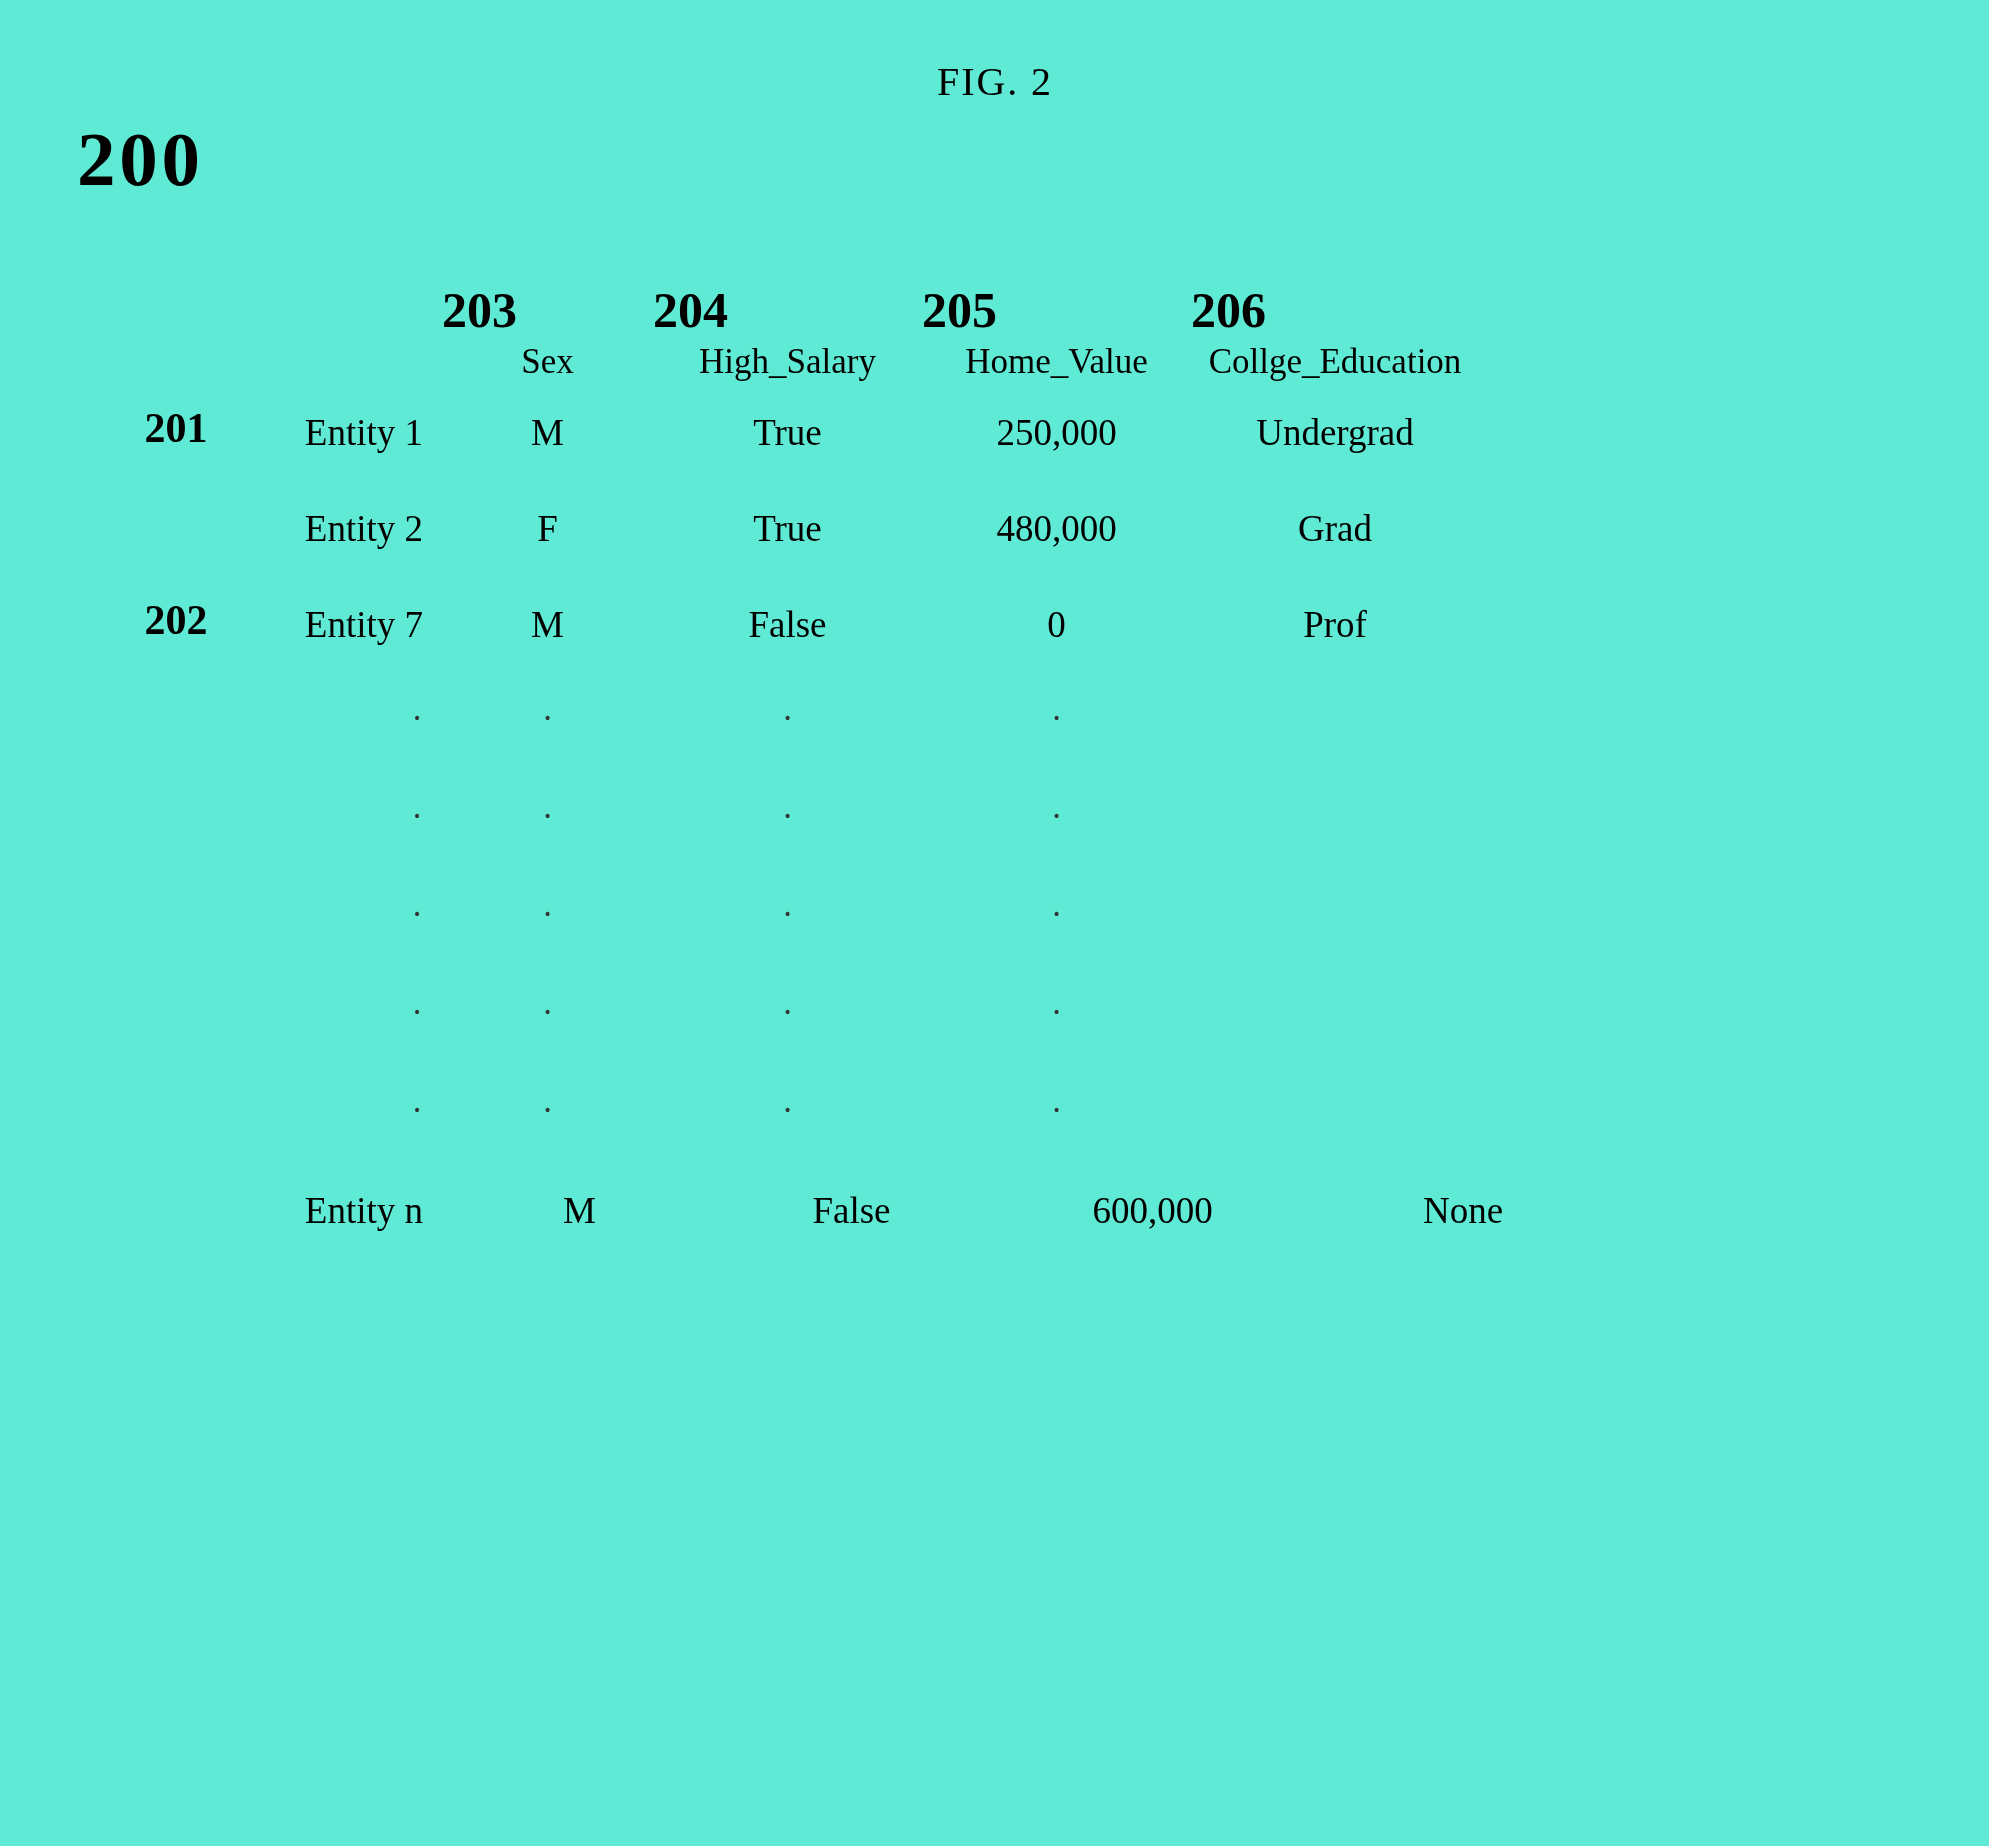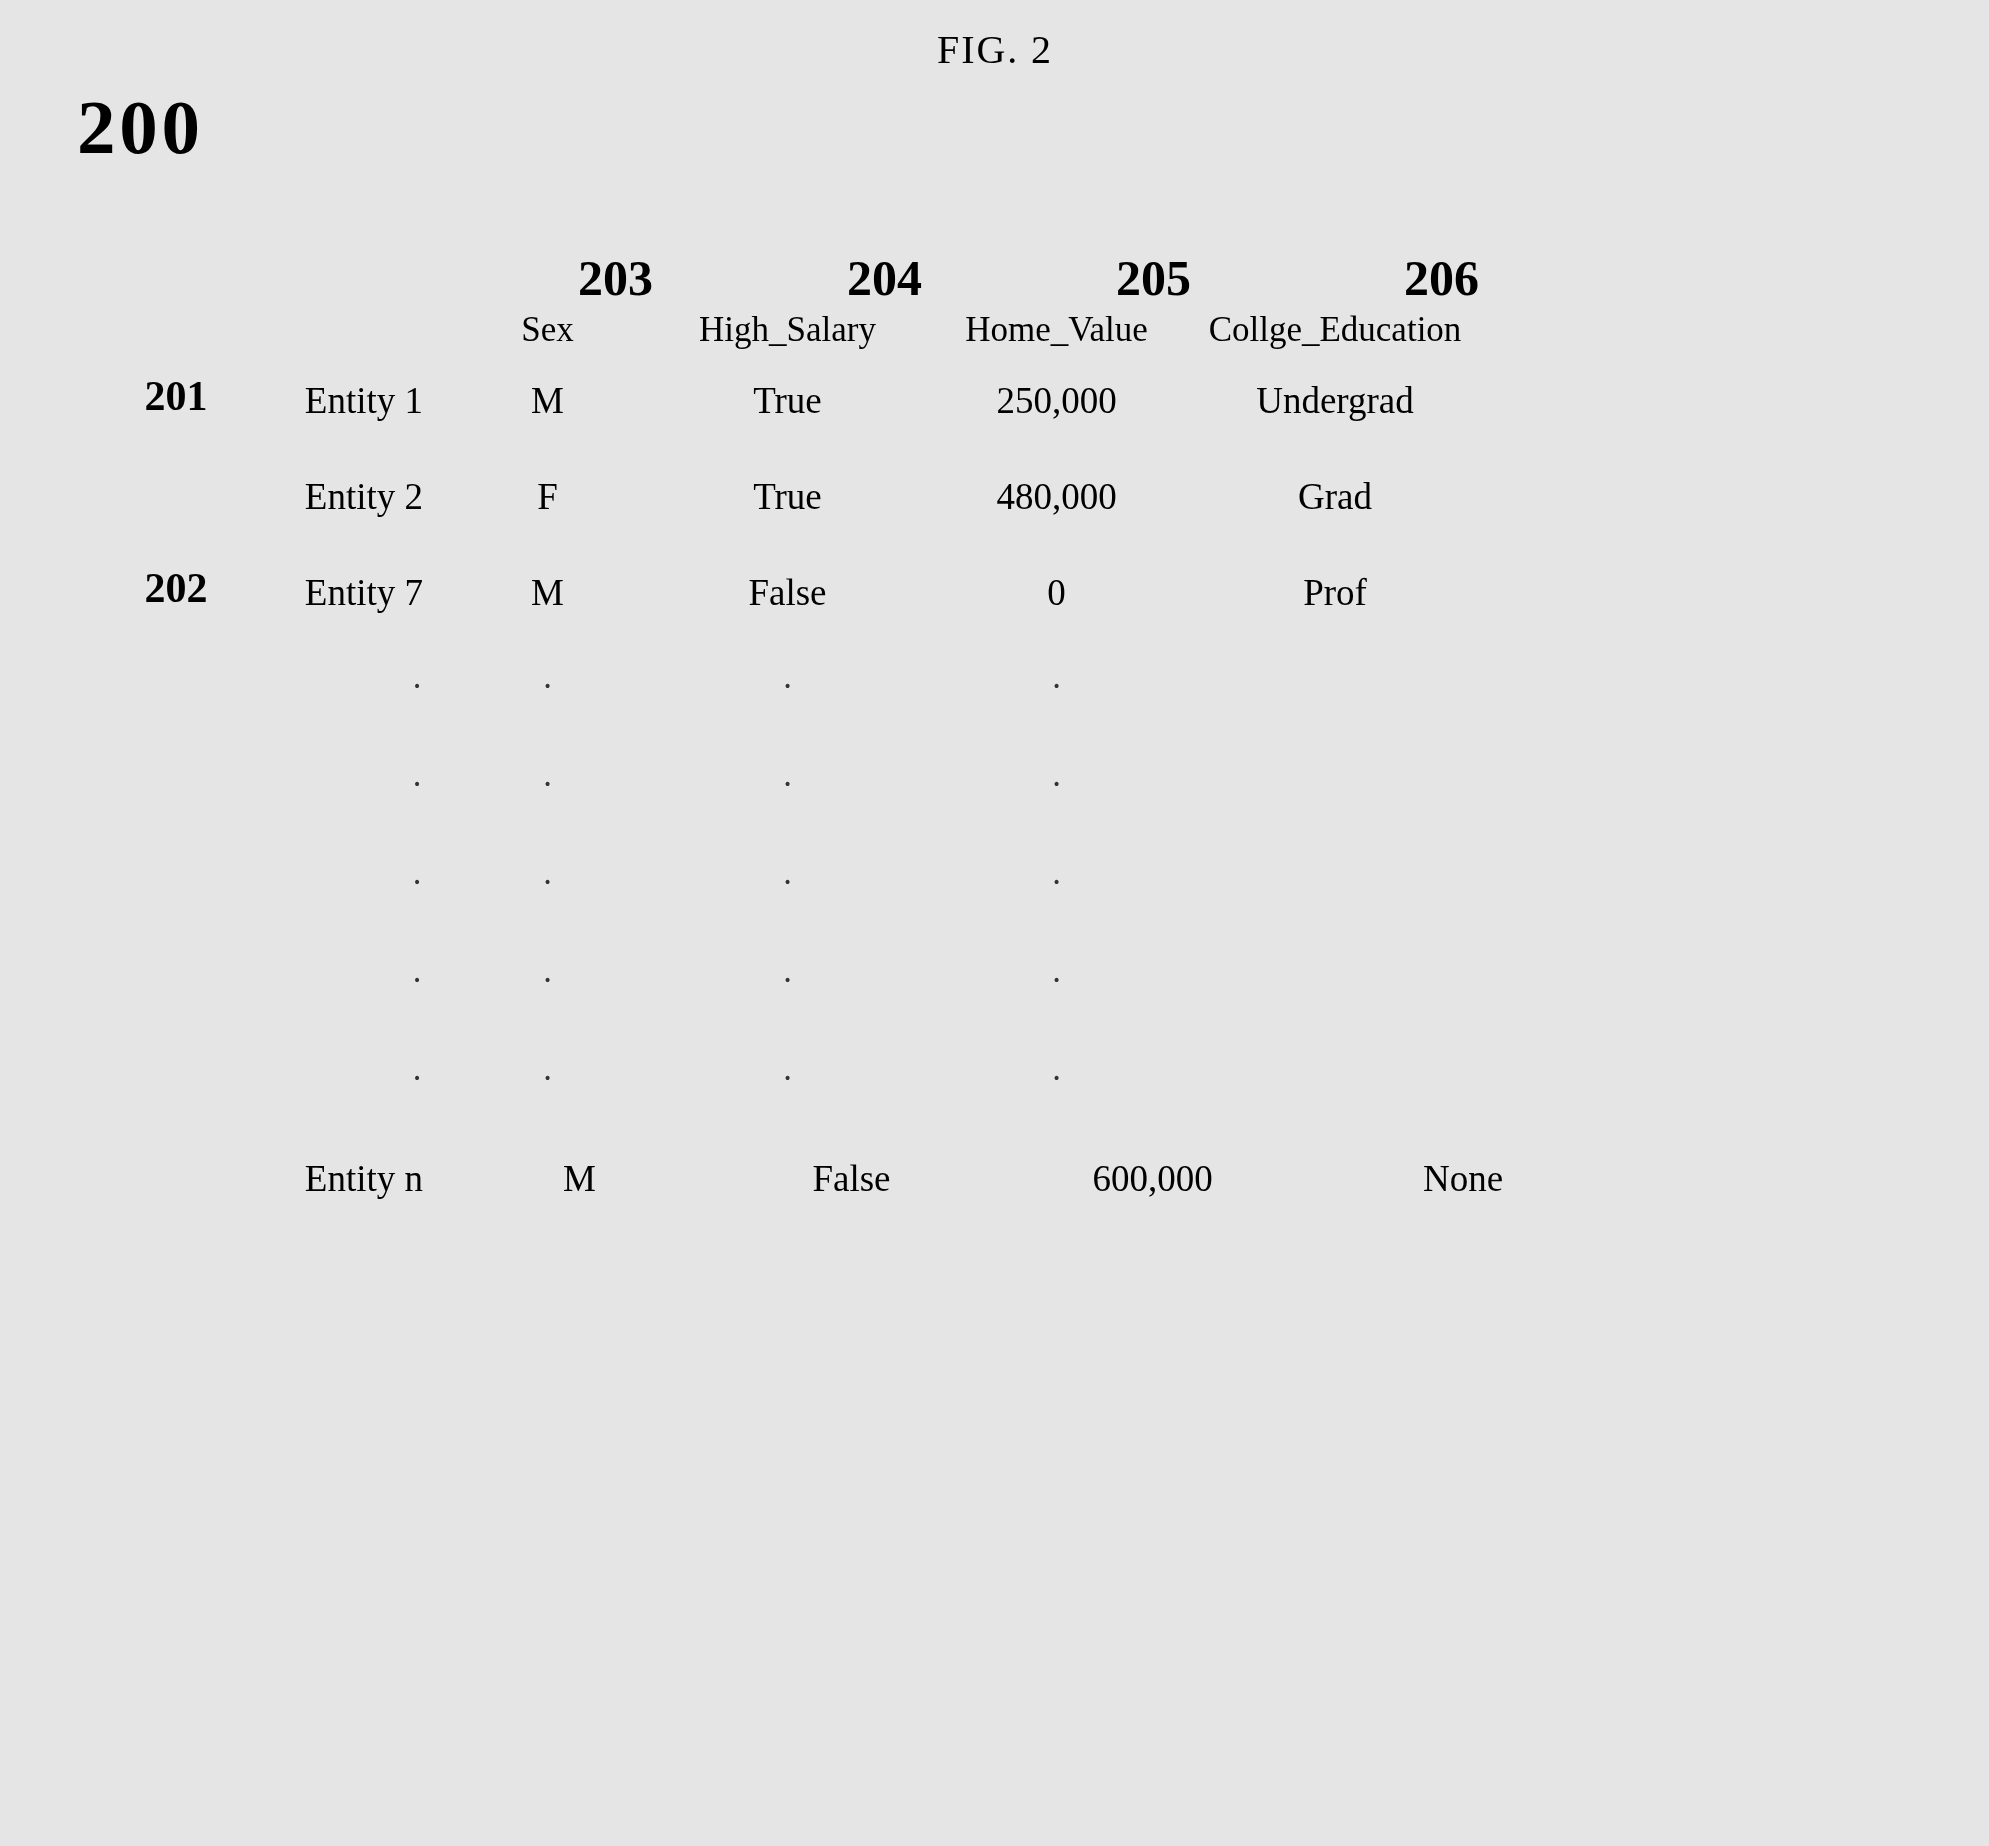--- a/index.html
+++ b/index.html
@@ -13,23 +13,23 @@
       font-family: 'Times New Roman', Times, serif;
       width: 1990px;
       min-height: 1846px;
       position: relative;
       overflow: hidden;
     }
 
     .page-container {
       width: 1990px;
       min-height: 1846px;
-      background: #e5e5e5;
-      position: relative;
-      padding: 26px 77px;
+      background: #5eead4;
+      position: relative;
+      padding: 58px 77px;
     }
 
     .fig-label {
       text-align: center;
       font-size: 40px;
       font-weight: normal;
       letter-spacing: 1.9px;
       margin-bottom: 9.6px;
     }
 
@@ -83,21 +83,21 @@
       width: 288px;
       flex-shrink: 0;
       text-align: center;
     }
 
     .header-label {
       font-family: 'Segoe Script', 'Brush Script MT', cursive, serif;
       font-size: 50px;
       font-weight: bold;
       display: block;
-      text-align: right;
+      text-align: left;
     }
 
     .header-sublabel {
       font-size: 35px;
       font-weight: normal;
       display: block;
       text-align: center;
       margin-top: 3.8px;
     }
 

